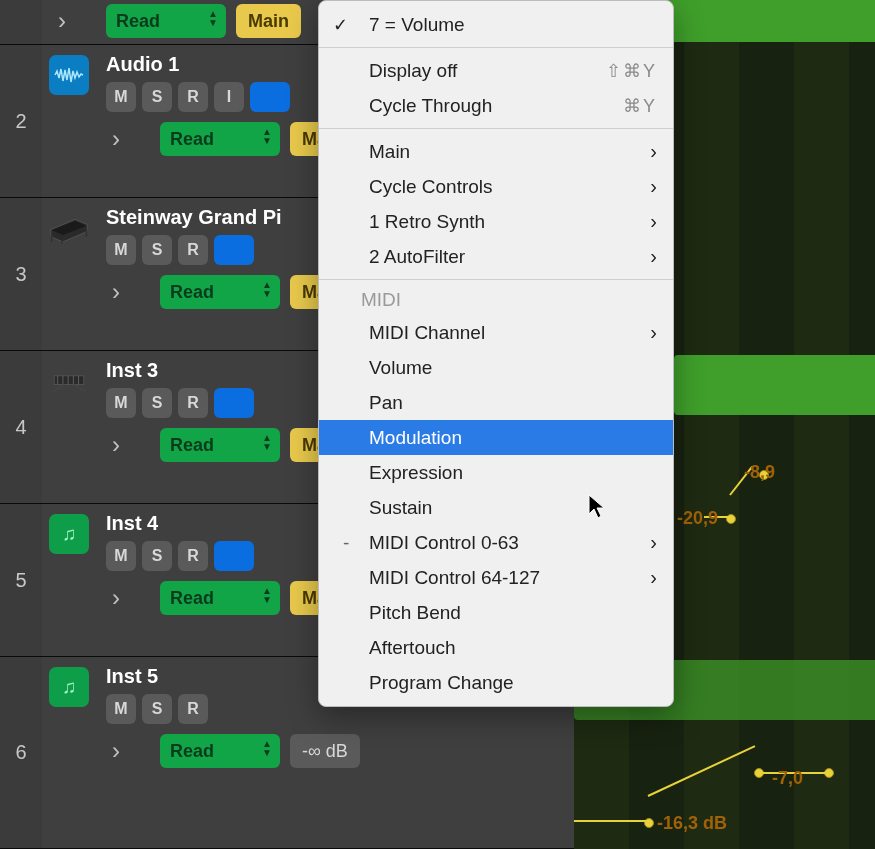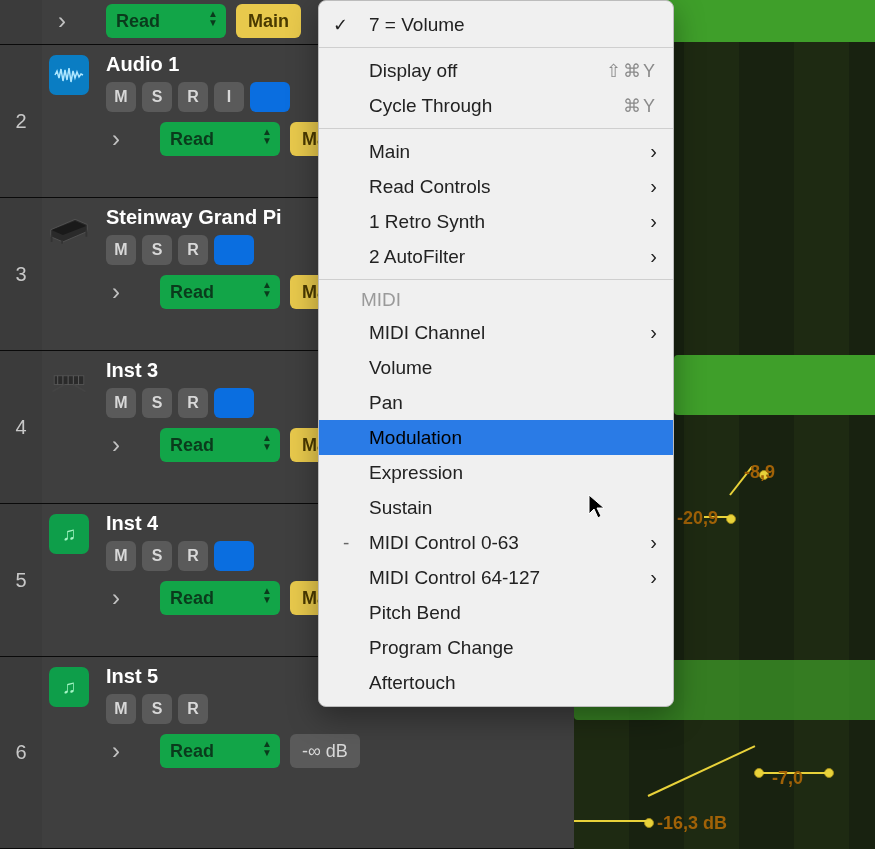--- a/index.html
+++ b/index.html
@@ -174,21 +174,21 @@
     z-index: 50;
     font-size: 19px;
   }
   .menu-item {
     height: 35px;
     padding: 0 18px 0 50px;
     display: flex;
     align-items: center;
     position: relative;
   }
-  .menu-item.highlight { background: #2a7be6; color: #000000; }
+  .menu-item.highlight { background: #2a7be6; color: #ffffff; }
   .menu-item .check {
     position: absolute; left: 14px;
     font-size: 18px;
   }
   .menu-item .arrow {
     position: absolute; right: 16px;
     font-size: 20px;
   }
   .menu-item .shortcut {
     position: absolute; right: 16px;
@@ -444,21 +444,21 @@
   <div class="menu-item">
     <span>Cycle Through</span>
     <span class="shortcut">⌘Y</span>
   </div>
   <div class="menu-sep"></div>
   <div class="menu-item">
     <span>Main</span>
     <span class="arrow">›</span>
   </div>
   <div class="menu-item">
-    <span>Read Controls</span>
+    <span>Cycle Controls</span>
     <span class="arrow">›</span>
   </div>
   <div class="menu-item">
     <span>1 Retro Synth</span>
     <span class="arrow">›</span>
   </div>
   <div class="menu-item">
     <span>2 AutoFilter</span>
     <span class="arrow">›</span>
   </div>
@@ -489,22 +489,22 @@
     <span class="arrow">›</span>
   </div>
   <div class="menu-item">
     <span>MIDI Control 64-127</span>
     <span class="arrow">›</span>
   </div>
   <div class="menu-item">
     <span>Pitch Bend</span>
   </div>
   <div class="menu-item">
+    <span>Aftertouch</span>
+  </div>
+  <div class="menu-item">
     <span>Program Change</span>
-  </div>
-  <div class="menu-item">
-    <span>Aftertouch</span>
   </div>
 </div>
 
 <svg class="cursor" viewBox="0 0 18 26">
   <path d="M1 1 L1 20 L6 15 L10 24 L13 22 L9 14 L16 14 Z" fill="#000" stroke="#fff" stroke-width="1"></path>
 </svg>
 
 </body></html>

